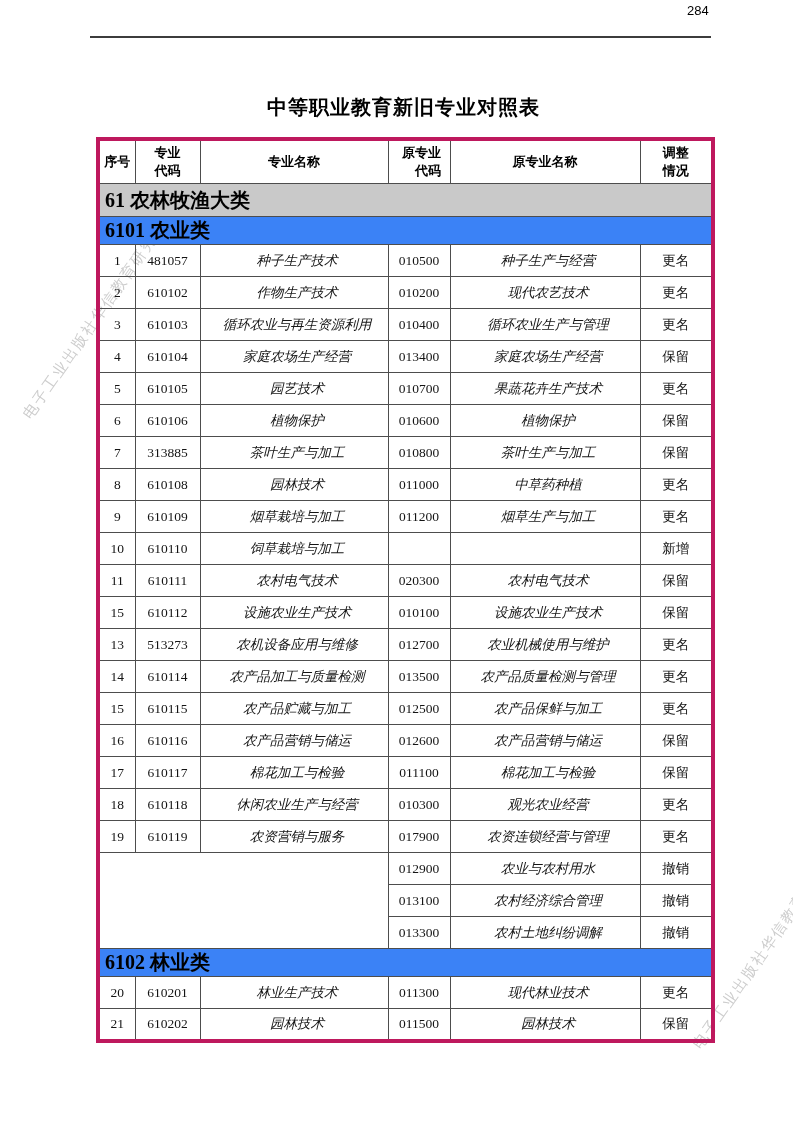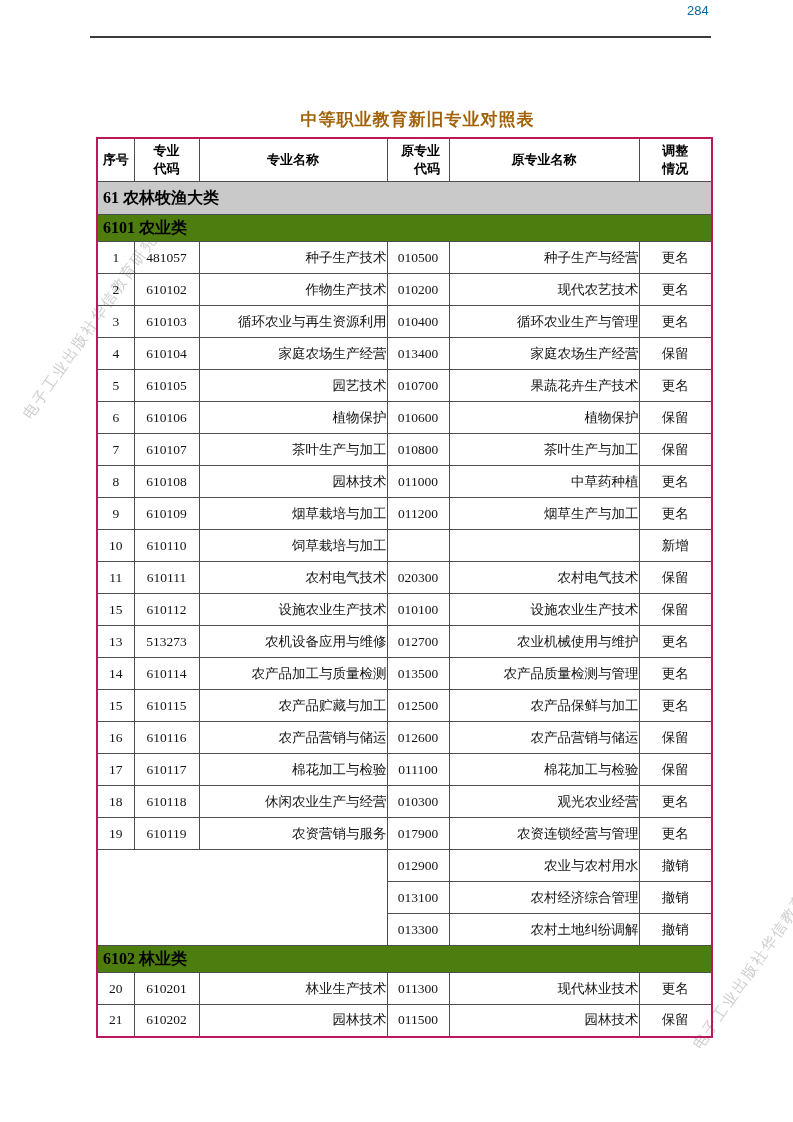--- a/index.html
+++ b/index.html
@@ -2,62 +2,62 @@
 <html><head>
 <meta charset="utf-8">
 <style>
   html,body { margin:0; padding:0; background:#ffffff; }
   .page {
     position:relative; width:793px; height:1122px; background:#ffffff;
     overflow:hidden; font-family:"Liberation Serif","DejaVu Serif",serif; color:#141414;
   }
   .page-number {
     position:absolute; top:3px; left:687px; font-size:13px;
-    font-family:"Liberation Sans","DejaVu Sans",sans-serif; color:#0369a1;
+    font-family:"Liberation Sans","DejaVu Sans",sans-serif; color:#000000;
   }
   .top-rule {
     position:absolute; top:36px; left:90px; width:621px; height:2px; background:#3c3c3c;
   }
   .doc-title {
-    position:absolute; top:94px; left:96px; width:615px; margin:14px;
-    text-align:center; font-size:17px; font-weight:bold; color:#a16207;
+    position:absolute; top:94px; left:96px; width:615px; margin:0;
+    text-align:center; font-size:20px; font-weight:bold; color:#000000;
     font-family:"Liberation Sans","DejaVu Sans",sans-serif; letter-spacing:1px;
   }
   .watermark {
     position:absolute; white-space:nowrap; color:#cdcdcd; font-size:15px;
     letter-spacing:2px; transform:translate(-50%,-50%) rotate(-55deg);
     pointer-events:none; user-select:none;
   }
   .wm-left  { left:95px;  top:320px; }
   .wm-right { left:765px; top:950px; }
 
   table.cmp {
     position:absolute; left:96px; top:137px; width:615px;
     border-collapse:collapse; table-layout:fixed;
-    border:2px solid #be185d;
+    border:4px solid #be185d;
   }
   .cmp th, .cmp td {
     border:1px solid #4d4d4d; overflow:hidden;
     font-size:13.5px; vertical-align:middle; padding:0;
   }
   .cmp thead th {
     height:42px; font-weight:bold; text-align:center; line-height:1.3;
     font-family:"Liberation Sans","DejaVu Sans",sans-serif; font-size:13px; color:#000;
   }
   .wrap2 { display:inline-block; width:2em; line-height:1.35; }
   .wrap3 { display:inline-block; width:3.4em; line-height:1.35;text-align:right; }
   tr.section td {
     text-align:left; padding-left:5px; font-weight:bold; color:#000;
-    font-family:"Liberation Serif","DejaVu Serif",serif; font-size:16px;
+    font-family:"Liberation Serif","DejaVu Serif",serif; font-size:20px;
   }
   tr.section-major td { background:#c9c9c9; height:32px; }
-  tr.section-minor td { background:#4d7c0f; height:26px; }
+  tr.section-minor td { background:#3b82f6; height:26px; }
   tr.r { height:32px; }
   td.c { text-align:center; }
-  td.l { text-align:right; padding-left:6px; }
+  td.l { text-align:center; padding-left:6px;font-style:italic; }
   td.merged { background:#fff; }
 </style>
 </head>
 <body>
 
 <div class="page">
   <div class="page-number">284</div>
   <div class="top-rule"></div>
   <div class="watermark wm-left">电子工业出版社华信教育研究所</div>
   <div class="watermark wm-right">电子工业出版社华信教育研究所</div>
@@ -133,21 +133,21 @@
       <tr class="r">
         <td class="c">6</td>
         <td class="c">610106</td>
         <td class="l">植物保护</td>
         <td class="c">010600</td>
         <td class="l">植物保护</td>
         <td class="c">保留</td>
       </tr>
       <tr class="r">
         <td class="c">7</td>
-        <td class="c">610107</td>
+        <td class="c">313885</td>
         <td class="l">茶叶生产与加工</td>
         <td class="c">010800</td>
         <td class="l">茶叶生产与加工</td>
         <td class="c">保留</td>
       </tr>
       <tr class="r">
         <td class="c">8</td>
         <td class="c">610108</td>
         <td class="l">园林技术</td>
         <td class="c">011000</td>

